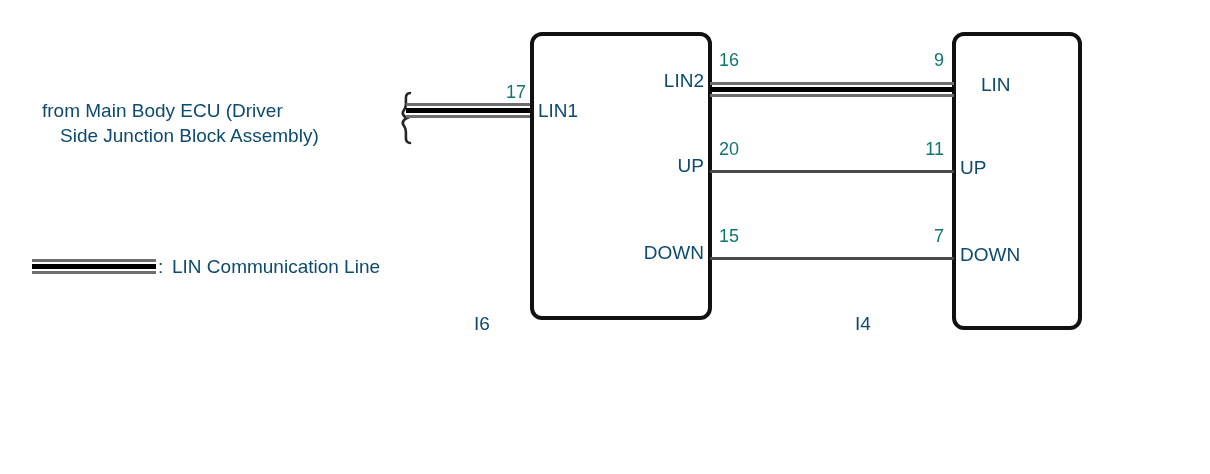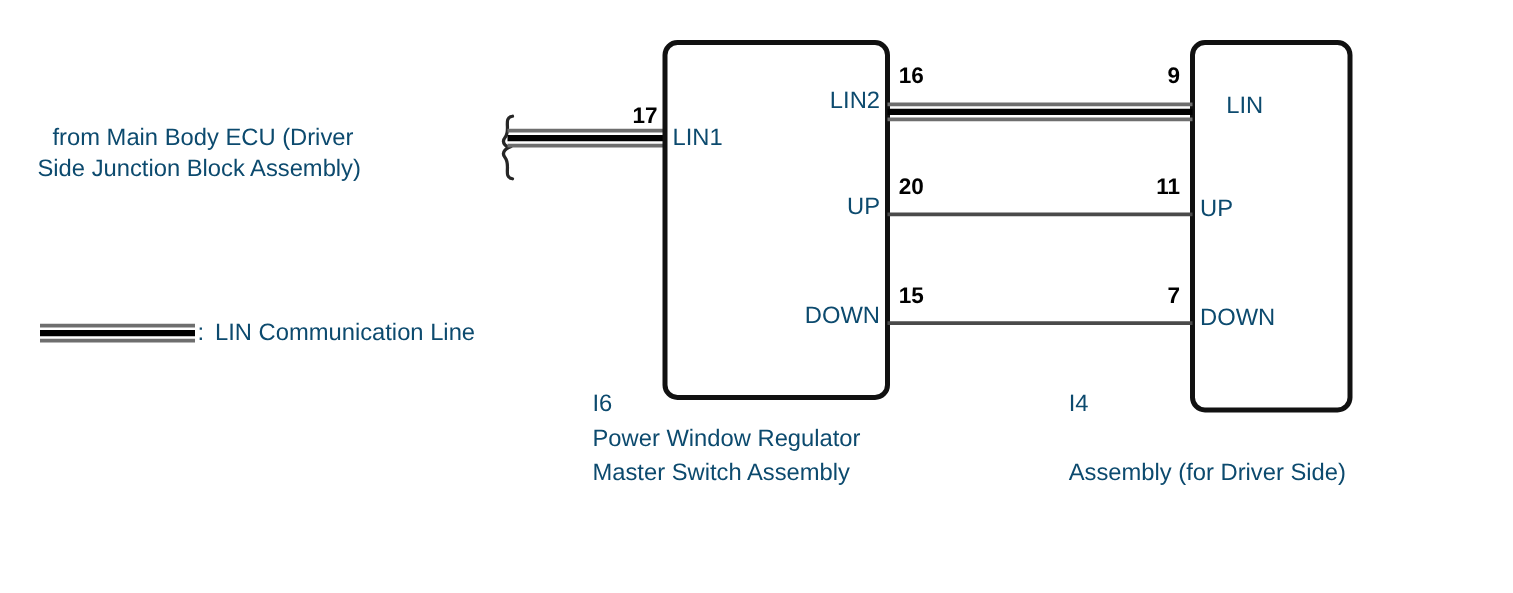--- a/index.html
+++ b/index.html
@@ -22,21 +22,21 @@
 
   
   .txt {
     position: absolute;
     font-family: "Liberation Sans", sans-serif;
     font-size: 19px;
     color: #0c4a6e;
     white-space: pre;
     line-height: 25px;
   }
-  .txt.pin   { font-size: 18px; color: #000000; font-weight: bold; }
+  .txt.pin   { font-size: 18px; color: #0f766e; }
   .txt.r     { text-align: right; }
 
   
   .box {
     position: absolute;
     background: #ffffff;
     border: 4px solid #111111;
     border-radius: 12px;
     box-sizing: border-box;
   }
@@ -91,21 +91,21 @@
   .brace {
     position: absolute;
   }
 </style>
 </head>
 <body>
 
 <div id="diagram">
 
   <div class="txt" style="left:42px; top:98px;">from Main Body ECU (Driver</div>
-  <div class="txt" style="left:30px; top:123px;text-align:right;">Side Junction Block Assembly)</div>
+  <div class="txt" style="left:60px; top:123px;text-align:right;">Side Junction Block Assembly)</div>
 
   <svg class="brace" style="left:398px; top:90px;" width="18" height="56" viewBox="0 0 18 56">
     <path d="M12 3 C4 4, 11 14, 6 20 C2 25, 9 28, 9 28 C9 28, 2 31, 6 36
              C11 42, 4 52, 12 53" fill="none" stroke="#262626" stroke-width="2.6" stroke-linecap="round"></path>
   </svg>
 
   <div class="linline" style="left:406px; top:103px; width:128px;">
     <div class="lin-top"></div>
     <div class="lin-mid"></div>
     <div class="lin-bot"></div>
@@ -117,33 +117,30 @@
 
   <div class="txt" style="left:538px; top:98px;">LIN1</div>
 
   <div class="txt r" style="left:540px; top:68px; width:164px;">LIN2</div>
 
   <div class="txt r" style="left:540px; top:153px; width:164px;">UP</div>
 
   <div class="txt r" style="left:540px; top:240px; width:164px;">DOWN</div>
 
   <div class="txt" style="left:474px; top:311px;">I6</div>
-  <div class="txt" style="left:474px; top:339px;">Power Window Regulator</div>
-  <div class="txt" style="left:474px; top:366px;">Master Switch Assembly</div>
 
   <div class="box" style="left:952px; top:32px; width:130px; height:298px;"></div>
 
   <div class="txt" style="left:981px; top:72px;">LIN</div>
 
   <div class="txt" style="left:960px; top:155px;">UP</div>
 
   <div class="txt" style="left:960px; top:242px;">DOWN</div>
 
   <div class="txt" style="left:855px; top:311px;">I4</div>
-  <div class="txt" style="left:855px; top:366px;">Assembly (for Driver Side)</div>
 
   <div class="linline" style="left:710px; top:82px; width:244px;">
     <div class="lin-top"></div>
     <div class="lin-mid"></div>
     <div class="lin-bot"></div>
   </div>
   <div class="txt pin" style="left:719px; top:48px;">16</div>
   <div class="txt pin r" style="left:830px; top:48px; width:114px;">9</div>
 
   <div class="wire" style="left:710px; top:170px; width:244px;"></div>

